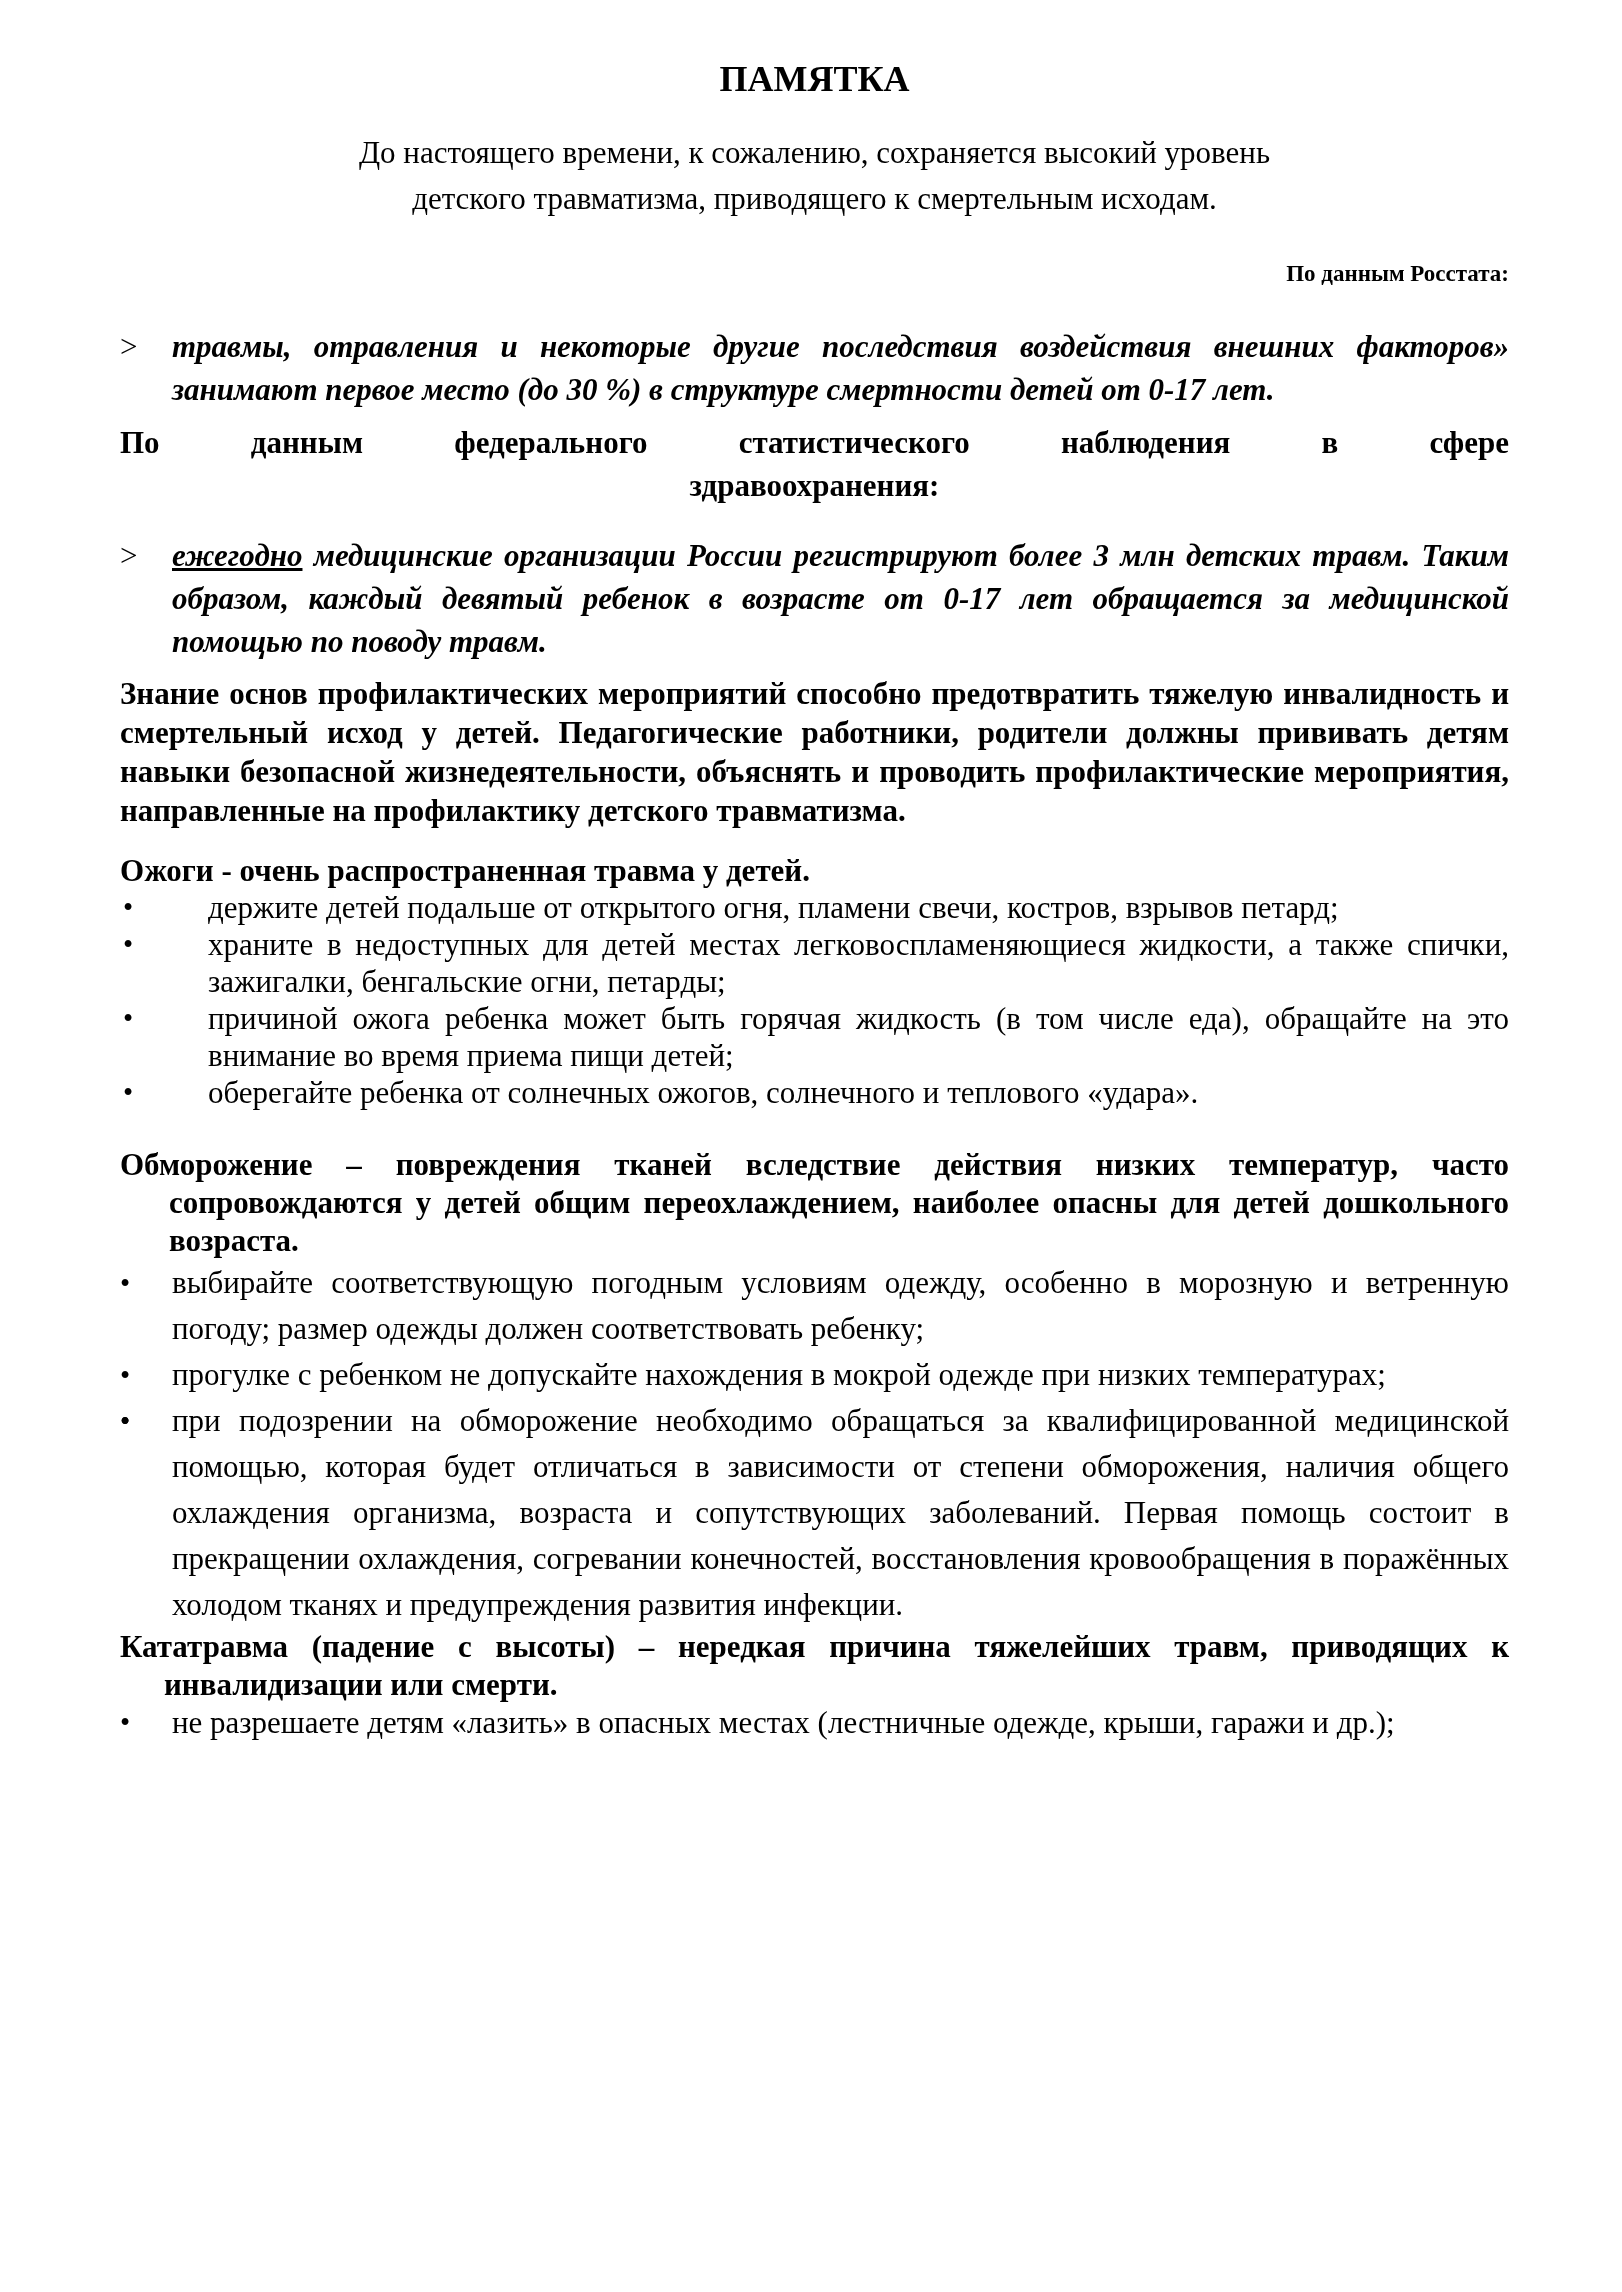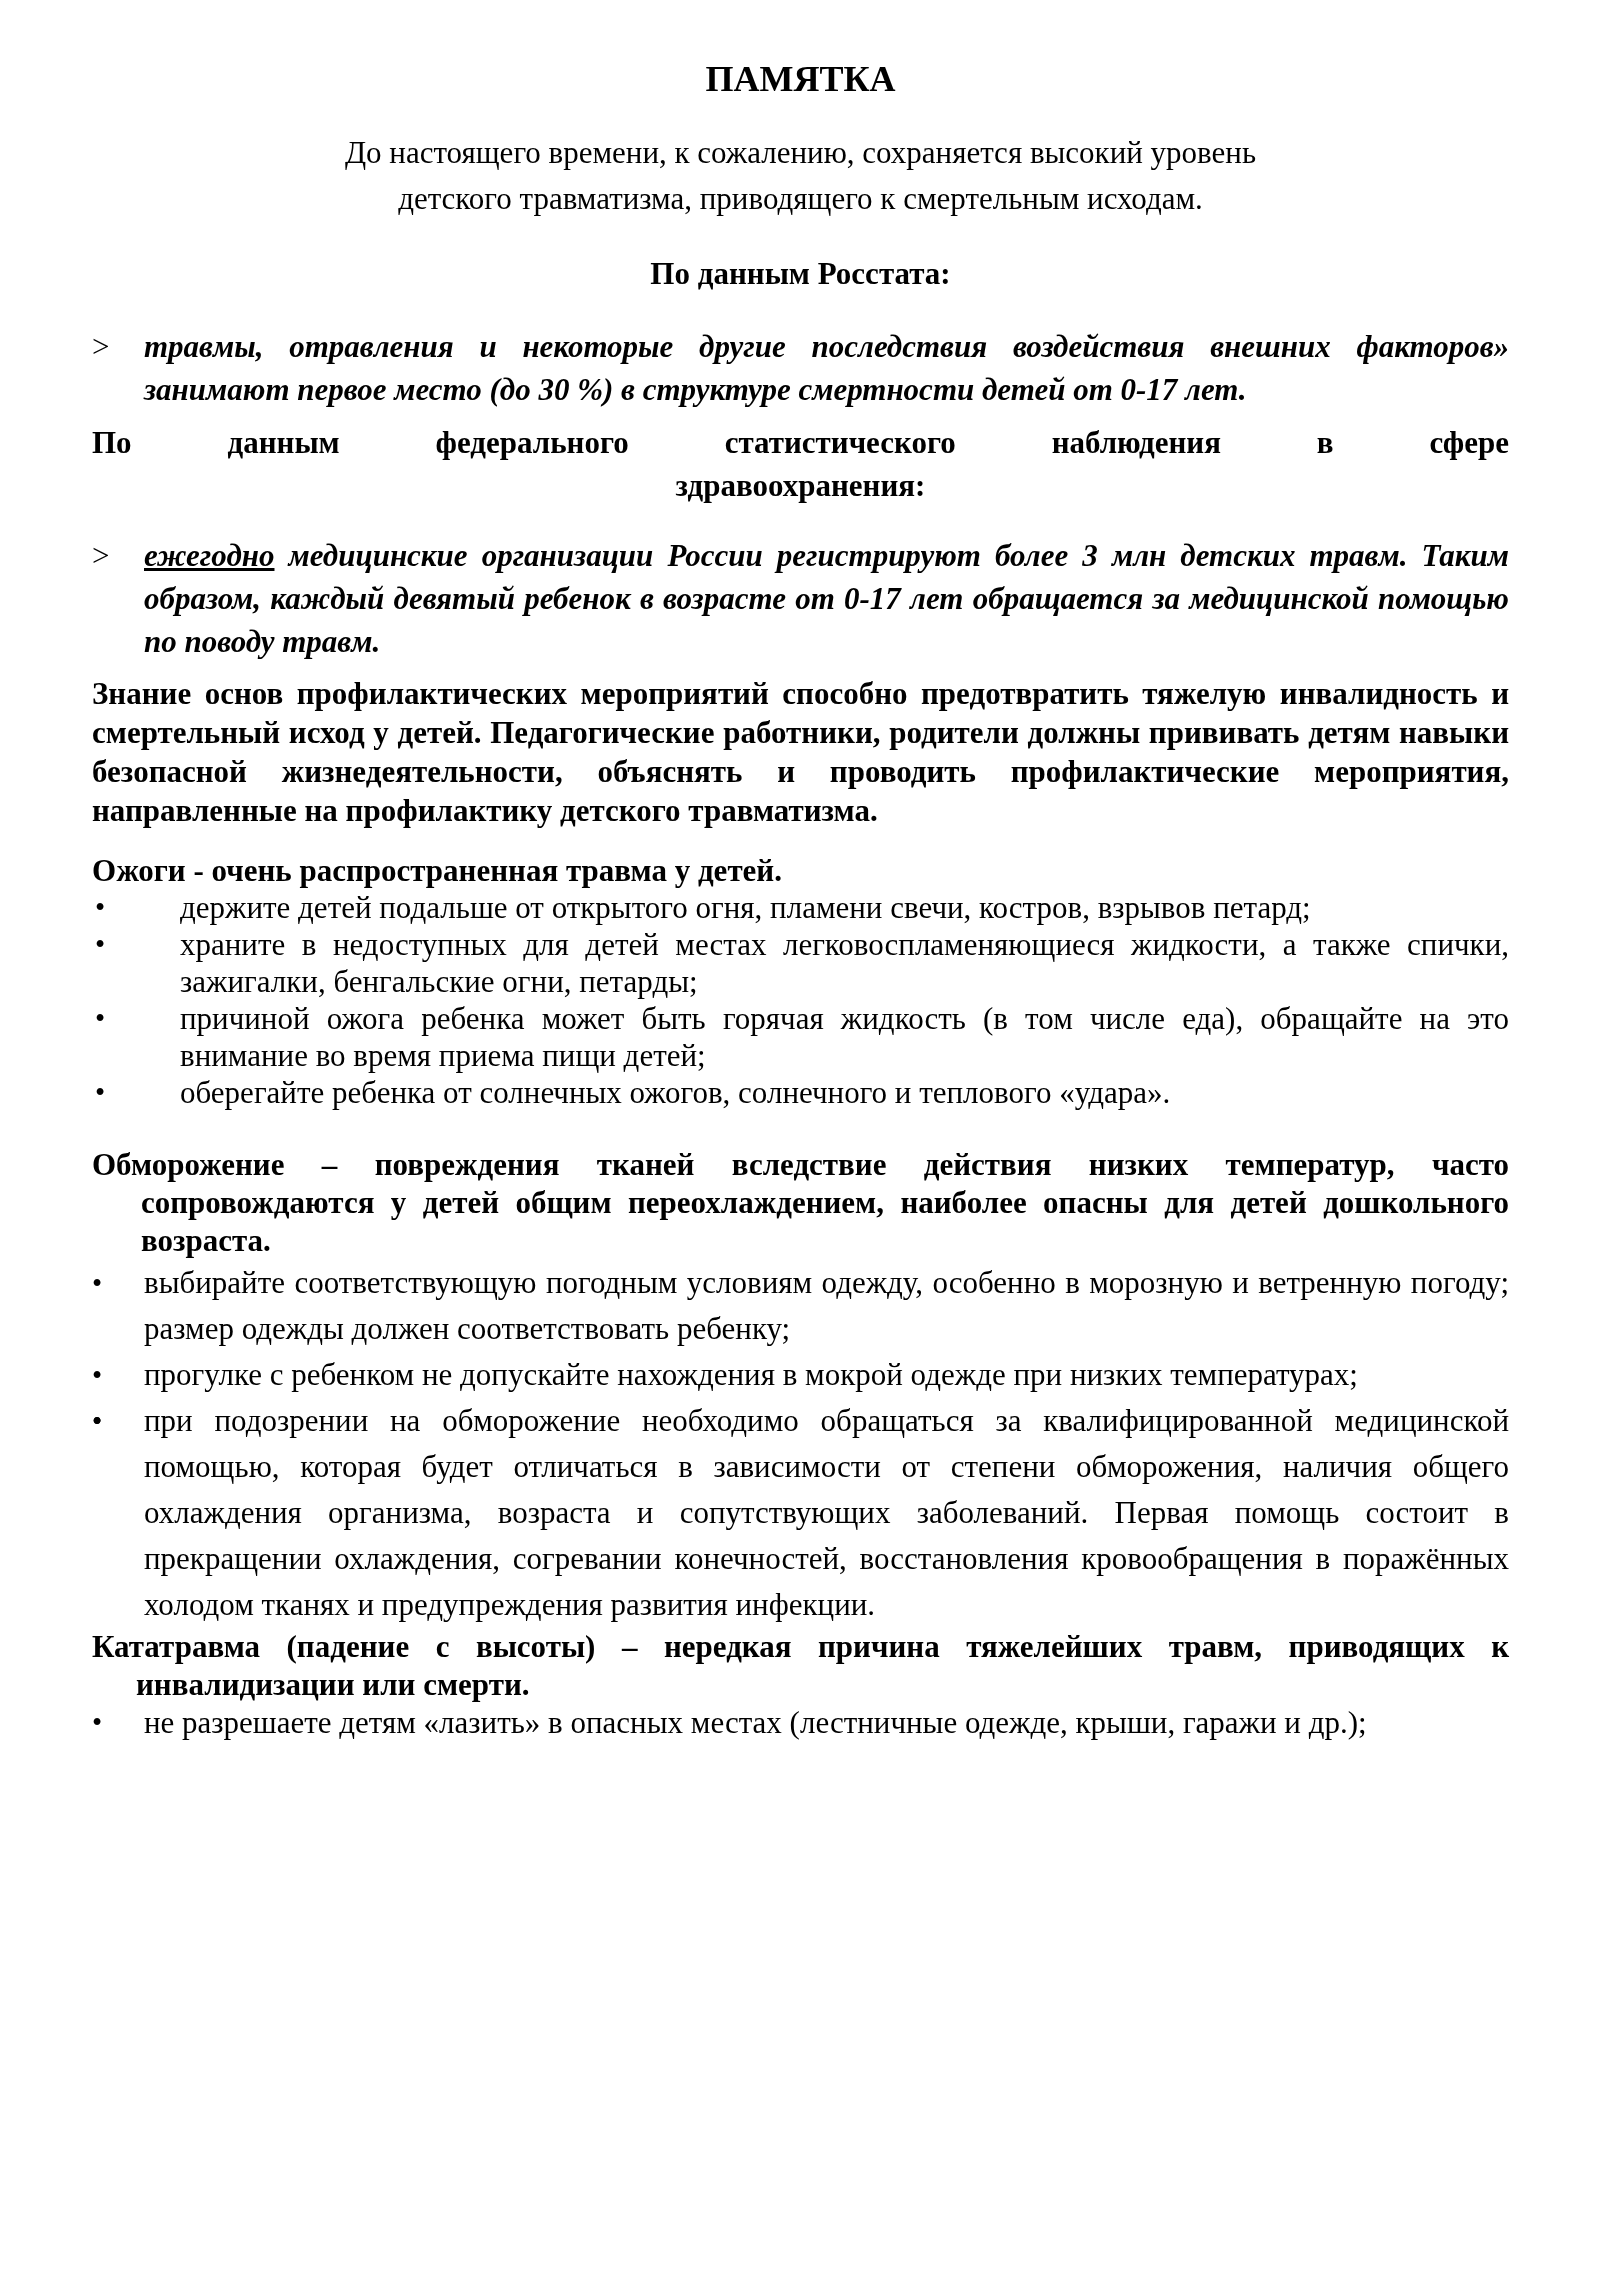--- a/index.html
+++ b/index.html
@@ -12,21 +12,21 @@
     height: 2293px;
     position: relative;
     font-family: "Liberation Serif", "DejaVu Serif", serif;
     color: #000000;
     box-sizing: border-box;
   }
   .page {
     box-sizing: border-box;
     width: 1622px;
     height: 1881px;
-    padding: 57px 113px 0 92px;
+    padding: 57px 113px 0 120px;
     overflow: hidden;
   }
   
   .doc-title {
     text-align: center;
     font-weight: bold;
     font-size: 36px;
     line-height: 44px;
   }
   
@@ -34,23 +34,23 @@
     margin-top: 29px;
     text-align: center;
     font-weight: normal;
     font-size: 31px;
     line-height: 46px;
   }
   
   .lead-heading {
     margin-top: 33px;
     font-weight: bold;
-    font-size: 31px;
-    line-height: 37px;
-    text-align: center;
+    font-size: 23px;
+    line-height: 37px;
+    text-align: right;
   }
   .fed-heading {
     margin-top: 9.8px;
     font-weight: bold;
     font-size: 31px;
     line-height: 43px;
   }
   .fed-heading .stretch-line {
     display: block;
     text-align: justify;

